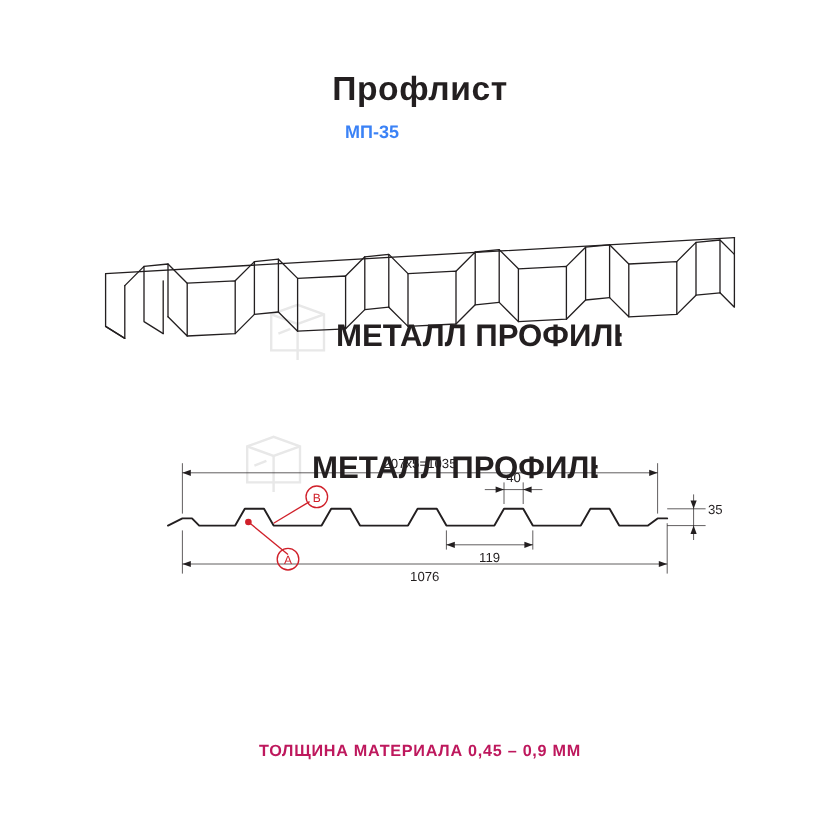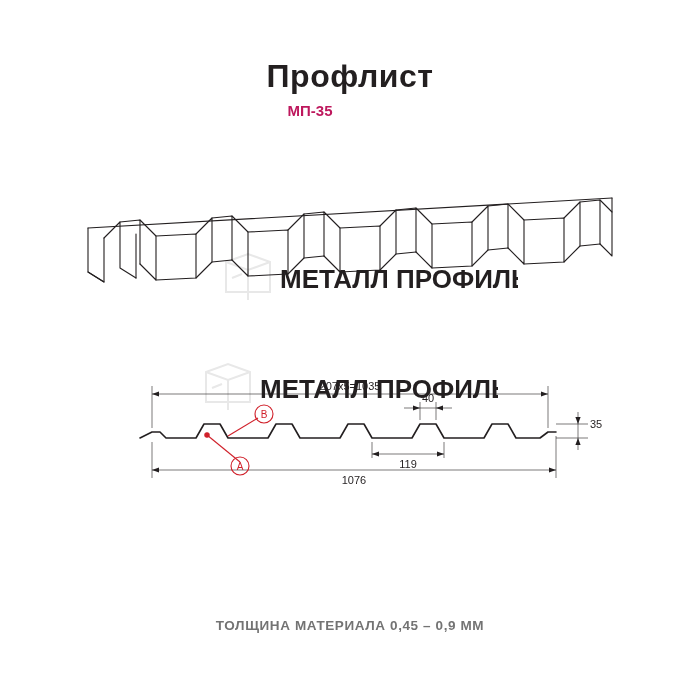--- a/index.html
+++ b/index.html
@@ -18,45 +18,45 @@
   .page {
     position: absolute;
     inset: 0;
   }
   .title {
     position: absolute;
     top: 58px;
     left: 0;
     width: 700px;
     text-align: center;
-    font-size: 32px;
+    font-size: 28px;
     font-weight: bold;
     letter-spacing: 0.5px;
     color: #231f20;
   }
   .subtitle {
     position: absolute;
     top: 102px;
     left: 0;
     width: 620px;
     text-align: center;
     font-size: 15px;
     font-weight: bold;
-    color: #be185d;
+    color: #3b82f6;
   }
   .footer {
     position: absolute;
     top: 618px;
     left: 0;
     width: 700px;
     text-align: center;
     font-size: 13.5px;
     font-weight: bold;
     letter-spacing: 0.6px;
-    color: #737373;
+    color: #be185d;
   }
   .iso-wrap {
     position: absolute;
     left: 0;
     top: 160px;
     width: 700px;
     height: 160px;
   }
   .section-wrap {
     position: absolute;

